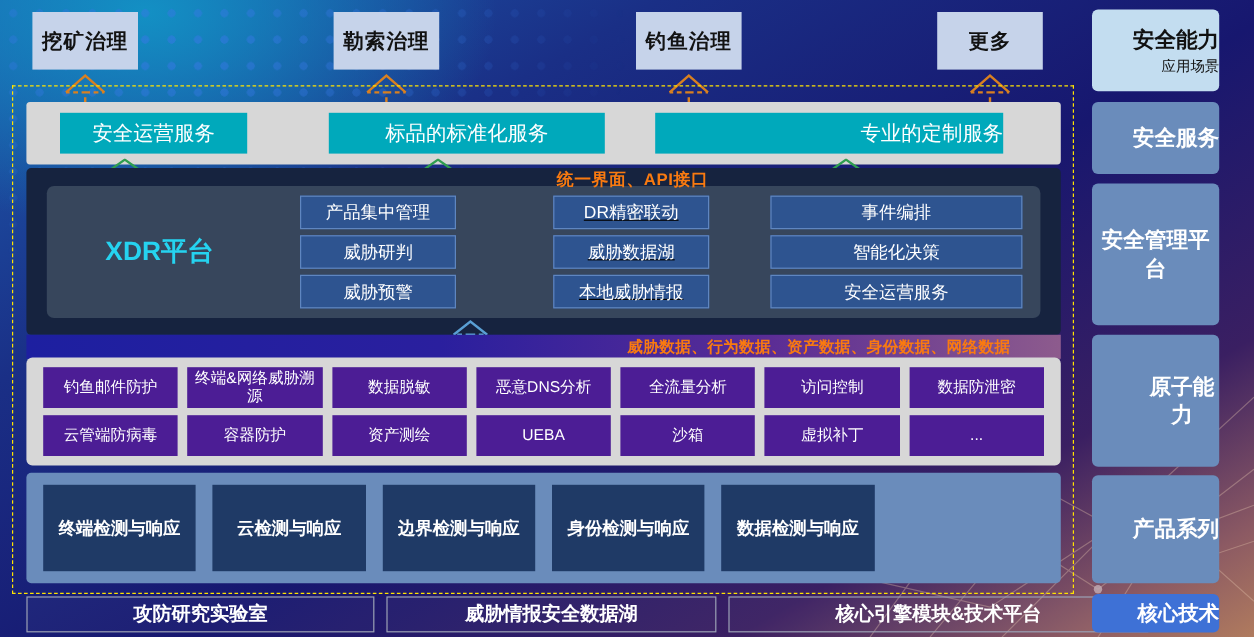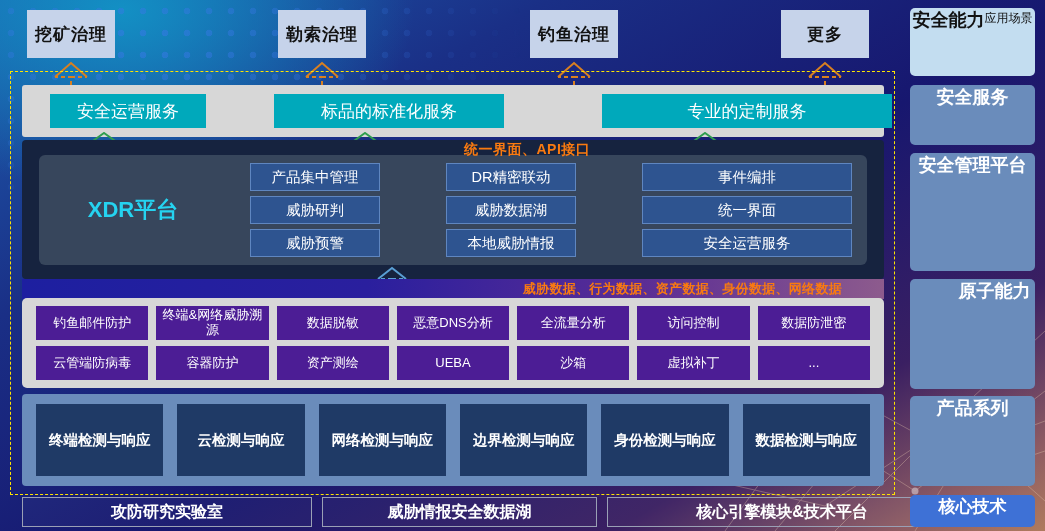--- a/index.html
+++ b/index.html
@@ -53,39 +53,39 @@
     position: absolute; left: 22px; top: 85px; width: 862px; height: 52px;
     background: #d7d7d7; border-radius: 3px;
     display: flex; align-items: center;
   }
   .svc {
     height: 34px; background: #00a9bb; color: #fff;
     font-size: 17px; display: flex; align-items: center; justify-content: center;
   }
   #svc0 { position:absolute; left: 28px;  width: 156px; }
   #svc1 { position:absolute; left: 252px; width: 230px; }
-  #svc2 { position:absolute; left: 580px; width: 290px; }
+  #svc2 { position:absolute; left: 524px; width: 290px; justify-content: flex-end; }
 
   
   #xdr-wrap {
     position: absolute; left: 22px; top: 140px; width: 862px; height: 139px;
     background: #16233f; border-radius: 4px;
   }
   #xdr-inner {
     position: absolute; left: 17px; top: 15px; width: 828px; height: 110px;
     background: #37465c; border-radius: 6px;
   }
   #xdr-title {
     position: absolute; left: 24px; top: 0; width: 140px; height: 110px;
     display: flex; align-items: center; justify-content: center;
     color: #25d3f0; font-size: 22px; font-weight: bold;
   }
   .xdr-col { position: absolute; top: 8px; width: 178px; }
   #xcol0 { left: 163px; }
-  #xcol1 { left: 359px; }
+  #xcol1 { left: 374px; text-decoration: underline; }
   #xcol2 { left: 555px; width: 258px; }
   .xdr-cell {
     height: 28px; margin-bottom: 5px;
     background: #2e5490; border: 1px solid #5f86c0;
     color: #fff; font-size: 14.5px;
     display: flex; align-items: center; justify-content: center; margin-left: 48px;
   }
 
   
   #api-label {
@@ -140,23 +140,23 @@
     color: #fff; font-weight: bold; font-size: 16px;
     display: flex; align-items: center; justify-content: center;
     background: rgba(255,255,255,0.03);
   }
   #foot0 { left: 22px;  width: 290px; }
   #foot1 { left: 322px; width: 275px; }
   #foot2 { left: 607px; width: 350px; }
 
   
   .side {
-    position: absolute; left: 910px; width: 125px;
+    position: absolute; left: 910px; width: 106px;
     border-radius: 5px;
-    display: flex; flex-direction: row; align-items: flex-start; justify-content: center;
+    display: flex; flex-direction: column; align-items: flex-end; justify-content: center;
     text-align: center;
     color: #fff; font-weight: bold; font-size: 18px;
     background: #6a8cbb;
   }
   #side0 { top: 8px;   height: 68px; background: #c3ddf0; color: #111; }
   #side1 { top: 85px;  height: 60px; }
   #side2 { top: 153px; height: 118px; }
   #side3 { top: 279px; height: 110px; padding-left: 44px; }
   #side4 { top: 396px; height: 90px; }
   #side5 { top: 495px; height: 32px; background: #3e71d6; font-size: 17px; }
@@ -246,21 +246,21 @@
         <div class="xdr-cell">威胁研判</div>
         <div class="xdr-cell">威胁预警</div>
       </div>
       <div class="xdr-col" id="xcol1">
         <div class="xdr-cell">DR精密联动</div>
         <div class="xdr-cell">威胁数据湖</div>
         <div class="xdr-cell">本地威胁情报</div>
       </div>
       <div class="xdr-col" id="xcol2">
         <div class="xdr-cell">事件编排</div>
-        <div class="xdr-cell">统一界面</div>
+        <div class="xdr-cell">智能化决策</div>
         <div class="xdr-cell">安全运营服务</div>
       </div>
     </div>
   </div>
 
   <div id="api-label">统一界面、API接口</div>
 
   <svg class="conn" style="left:0;top:265px;width:1045px;height:22px">
     <g stroke="#5a9fd4" stroke-width="2" fill="none">
       <path d="M392 21 L392 14 L378 14 M392 14 L406 14" stroke-dasharray="4 3"></path>
@@ -288,21 +288,20 @@
       <div class="atom-cell">沙箱</div>
       <div class="atom-cell">虚拟补丁</div>
       <div class="atom-cell">...</div>
     </div>
   </div>
 
   <div id="prod-panel">
     <div id="prod-grid">
       <div class="prod-cell">终端检测与响应</div>
       <div class="prod-cell">云检测与响应</div>
-      <div class="prod-cell">网络检测与响应</div>
       <div class="prod-cell">边界检测与响应</div>
       <div class="prod-cell">身份检测与响应</div>
       <div class="prod-cell">数据检测与响应</div>
     </div>
   </div>
 
   <div class="foot" id="foot0">
       <span>攻防研究实验室</span>
     </div>
   <div class="foot" id="foot1">

